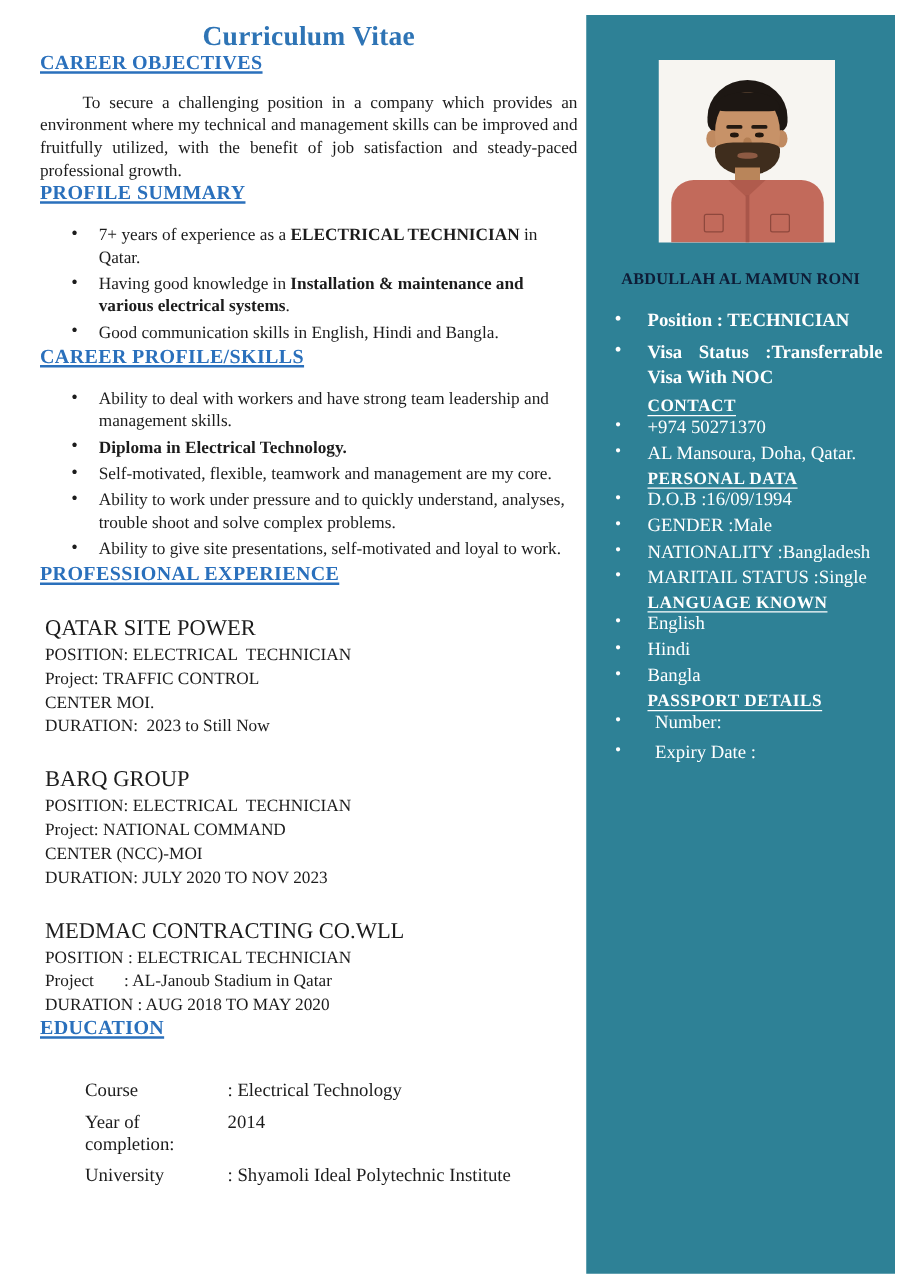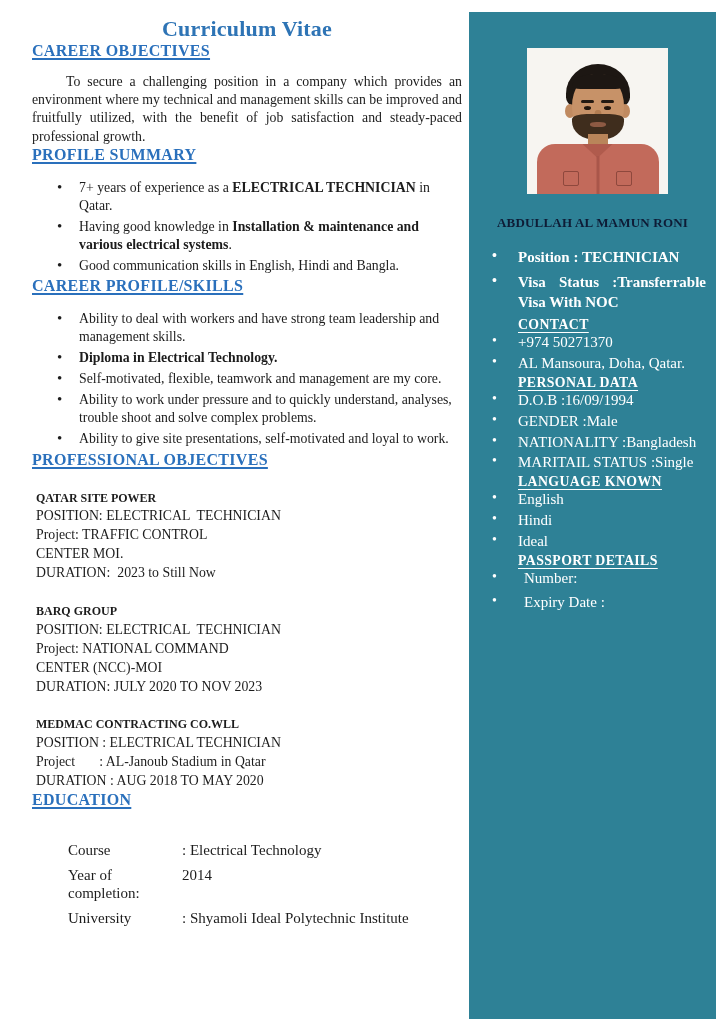--- a/index.html
+++ b/index.html
@@ -41,21 +41,21 @@
     list-style:none;margin:15px 0 0 23px;padding:0;
     font-size:13.8px;line-height:1.3;
   }
   ul.dotlist li{position:relative;padding-left:24px;margin-bottom:3px;}
   ul.dotlist li::before{
     content:"\2022";position:absolute;left:2px;top:-1px;font-size:15px;
   }
   ul.dotlist b{font-weight:bold;}
 
   .job{margin:22px 0 0 4px;font-size:13.8px;line-height:1.3;}
-  .job-company{font-weight:bold;font-size:12px;margin:18px 0 1px 0;}
+  .job-company{font-weight:normal;font-size:18px;margin:18px 0 1px 0;}
   ul.job-lines{list-style:none;margin:0;padding:0;}
   ul.job-lines li{white-space:pre-wrap;margin-bottom:1px;}
 
   .edu-rows{margin:32px 0 0 36px;font-size:15px;}
   ul.edu-list{list-style:none;margin:0;padding:0;}
   ul.edu-list li{display:flex;margin-bottom:7px;line-height:1.2;}
   ul.edu-list li .edu-label{width:114px;flex:0 0 auto;}
   ul.edu-list li .edu-value{flex:1;}
 
   
@@ -138,21 +138,21 @@
 
     <h2 class="sec sec-skills">CAREER PROFILE/SKILLS</h2>
     <ul class="dotlist">
         <li><span>Ability to deal with workers and have strong team leadership and management skills.</span></li>
         <li><b>Diploma in Electrical Technology.</b></li>
         <li><span>Self-motivated, flexible, teamwork and management are my core.</span></li>
         <li><span>Ability to work under pressure and to quickly understand, analyses, trouble shoot and solve complex problems.</span></li>
         <li><span>Ability to give site presentations, self-motivated and loyal to work.</span></li>
       </ul>
 
-    <h2 class="sec sec-experience">PROFESSIONAL OBJECTIVES</h2>
+    <h2 class="sec sec-experience">PROFESSIONAL EXPERIENCE</h2>
 
     <div class="job">
       <p class="job-company">QATAR SITE POWER</p>
       <ul class="job-lines">
           <li>POSITION: ELECTRICAL  TECHNICIAN</li>
           <li>Project: TRAFFIC CONTROL</li>
           <li>CENTER MOI.</li>
           <li>DURATION:  2023 to Still Now</li>
         </ul>
     </div>
@@ -237,21 +237,21 @@
           <li>D.O.B :16/09/1994</li>
           <li>GENDER :Male</li>
           <li>NATIONALITY :Bangladesh</li>
           <li>MARITAIL STATUS :Single</li>
         </ul>
 
       <h3 class="side-sec gap-language">LANGUAGE KNOWN</h3>
       <ul class="side-list tight gap-language-list">
           <li>English</li>
           <li>Hindi</li>
-          <li>Ideal</li>
+          <li>Bangla</li>
         </ul>
 
       <h3 class="side-sec gap-passport">PASSPORT DETAILS</h3>
       <ul class="side-list pad-extra gap-passport-list">
           <li>Number:</li>
           <li>Expiry Date :</li>
         </ul>
     </div>
   </aside>
 </div>

